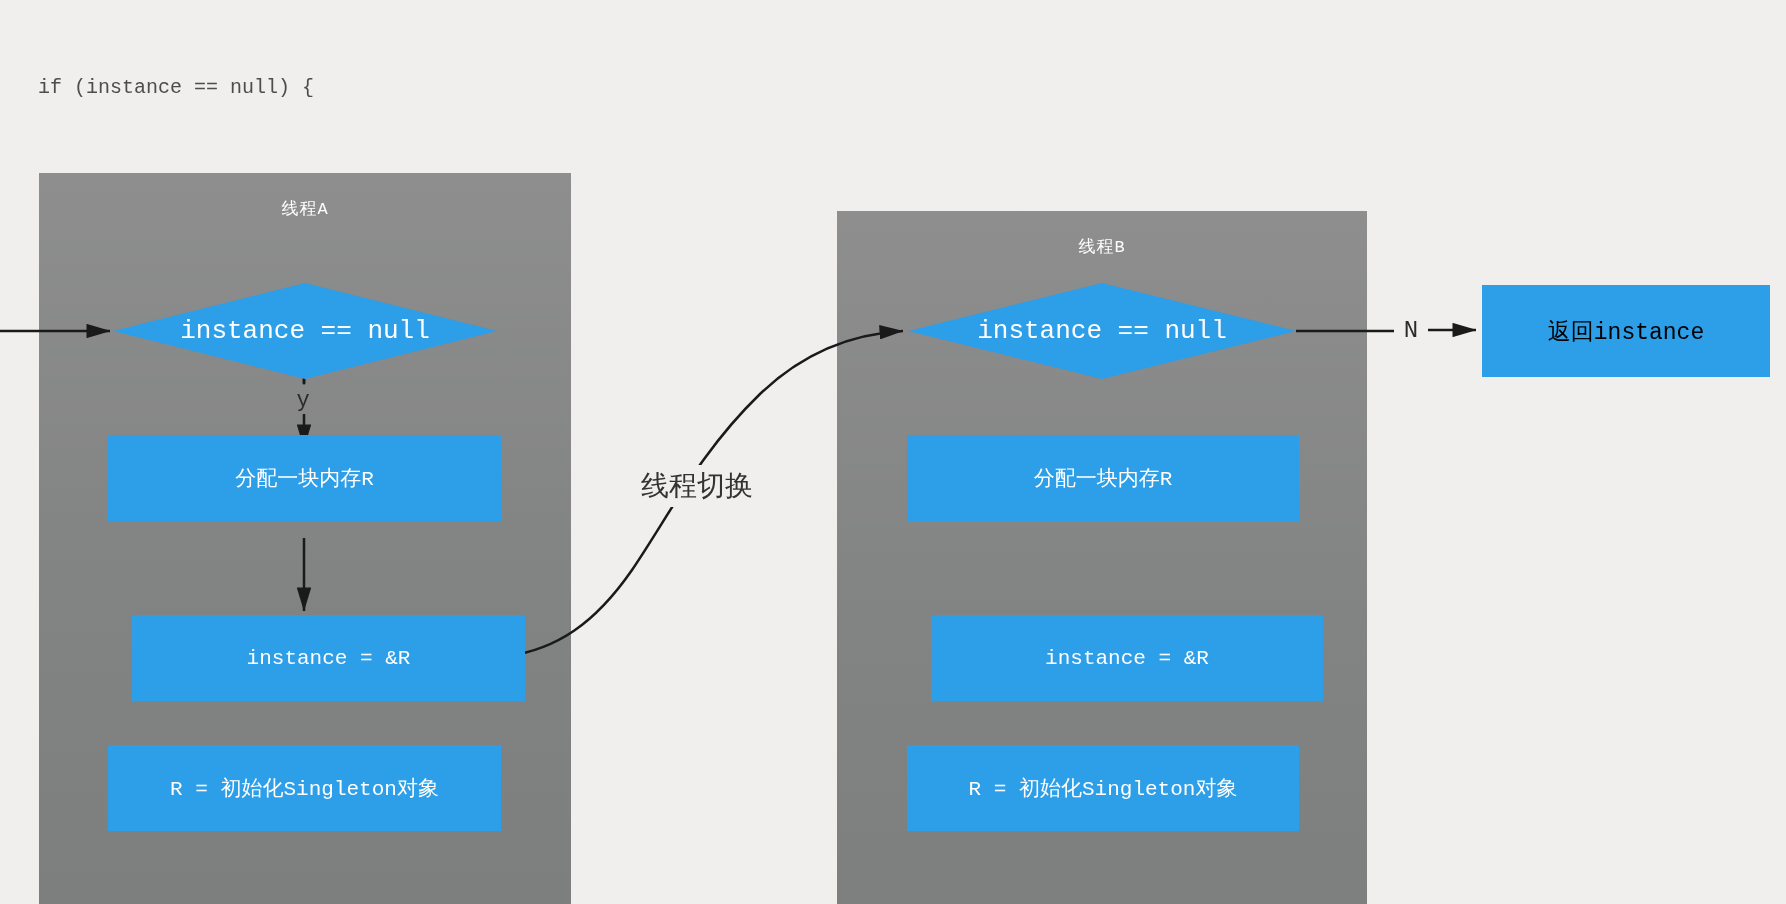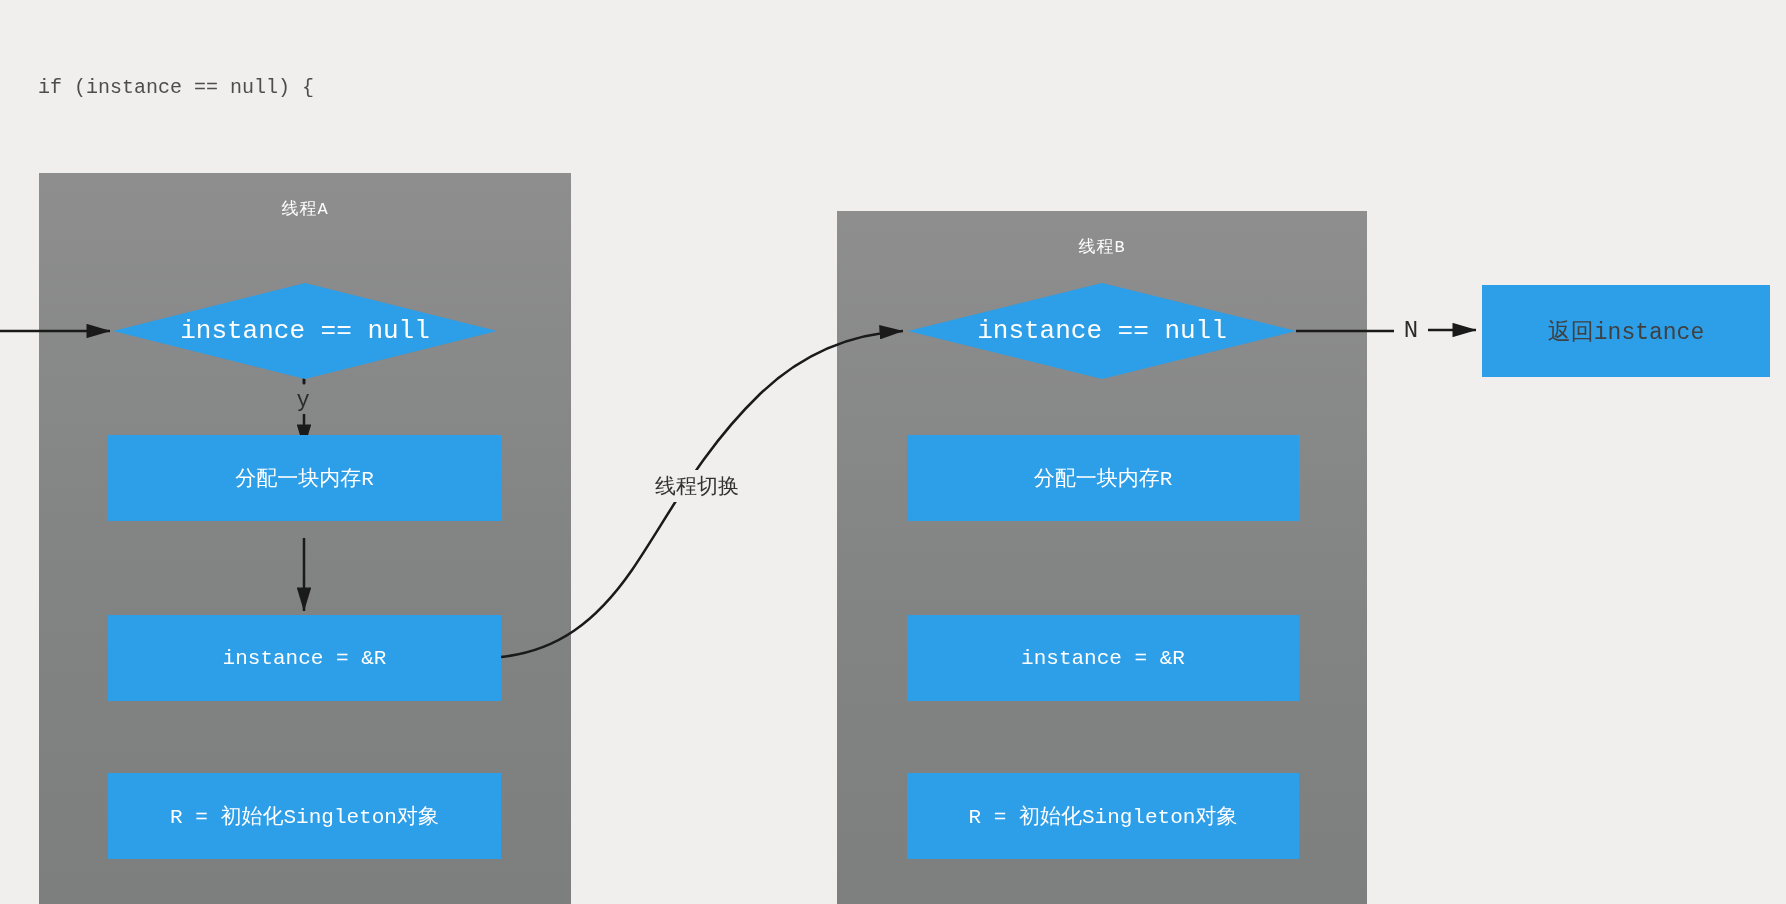--- a/index.html
+++ b/index.html
@@ -31,40 +31,40 @@
   
   .overlay{position:absolute;left:0;top:0;width:1786px;height:904px;pointer-events:none;}
   
   .pbox{
     position:absolute;height:86px;background:#2d9ee8;color:#fff;
     display:flex;align-items:center;justify-content:center;
     font-size:21px;text-align:center;
   }
   .bx-a{left:108px;width:393px;}
   .bx-b{left:907px;width:392px;}
-  .row1{top:435px;}.row2{top:615px;}.row3{top:773px;}
+  .row1{top:435px;}.row2{top:615px;margin-left:24px;}.row3{top:745px;}
   .return-box{
     position:absolute;left:1482px;top:285px;width:288px;height:92px;
-    background:#2d9ee8;color:#404040;display:flex;align-items:center;justify-content:center;
+    background:#2d9ee8;color:#000000;display:flex;align-items:center;justify-content:center;
     font-size:23px;
   }
   
   .diamond-label{
     position:absolute;top:283px;height:96px;
     display:flex;align-items:center;justify-content:center;
     color:#fff;font-size:26px;
   }
   .dl-a{left:113px;width:384px;}
   .dl-b{left:908px;width:388px;}
   
   .edge-label{position:absolute;transform:translate(-50%,-50%);color:#2b2b2b;}
   .label-y{left:303px;top:400px;font-size:22px;}
   .label-n{left:1411px;top:330px;font-size:24px;}
   .label-switch{
-    left:697px;top:486px;font-size:21px;color:#333;
+    left:697px;top:486px;font-size:28px;color:#333;
     background:#f0efee;padding:2px 6px;white-space:nowrap;
   }
 </style>
 </head>
 <body>
 
 <div class="canvas">
 
   <div class="code-block">
     <span class="code-line">if (instance == null) {</span>

